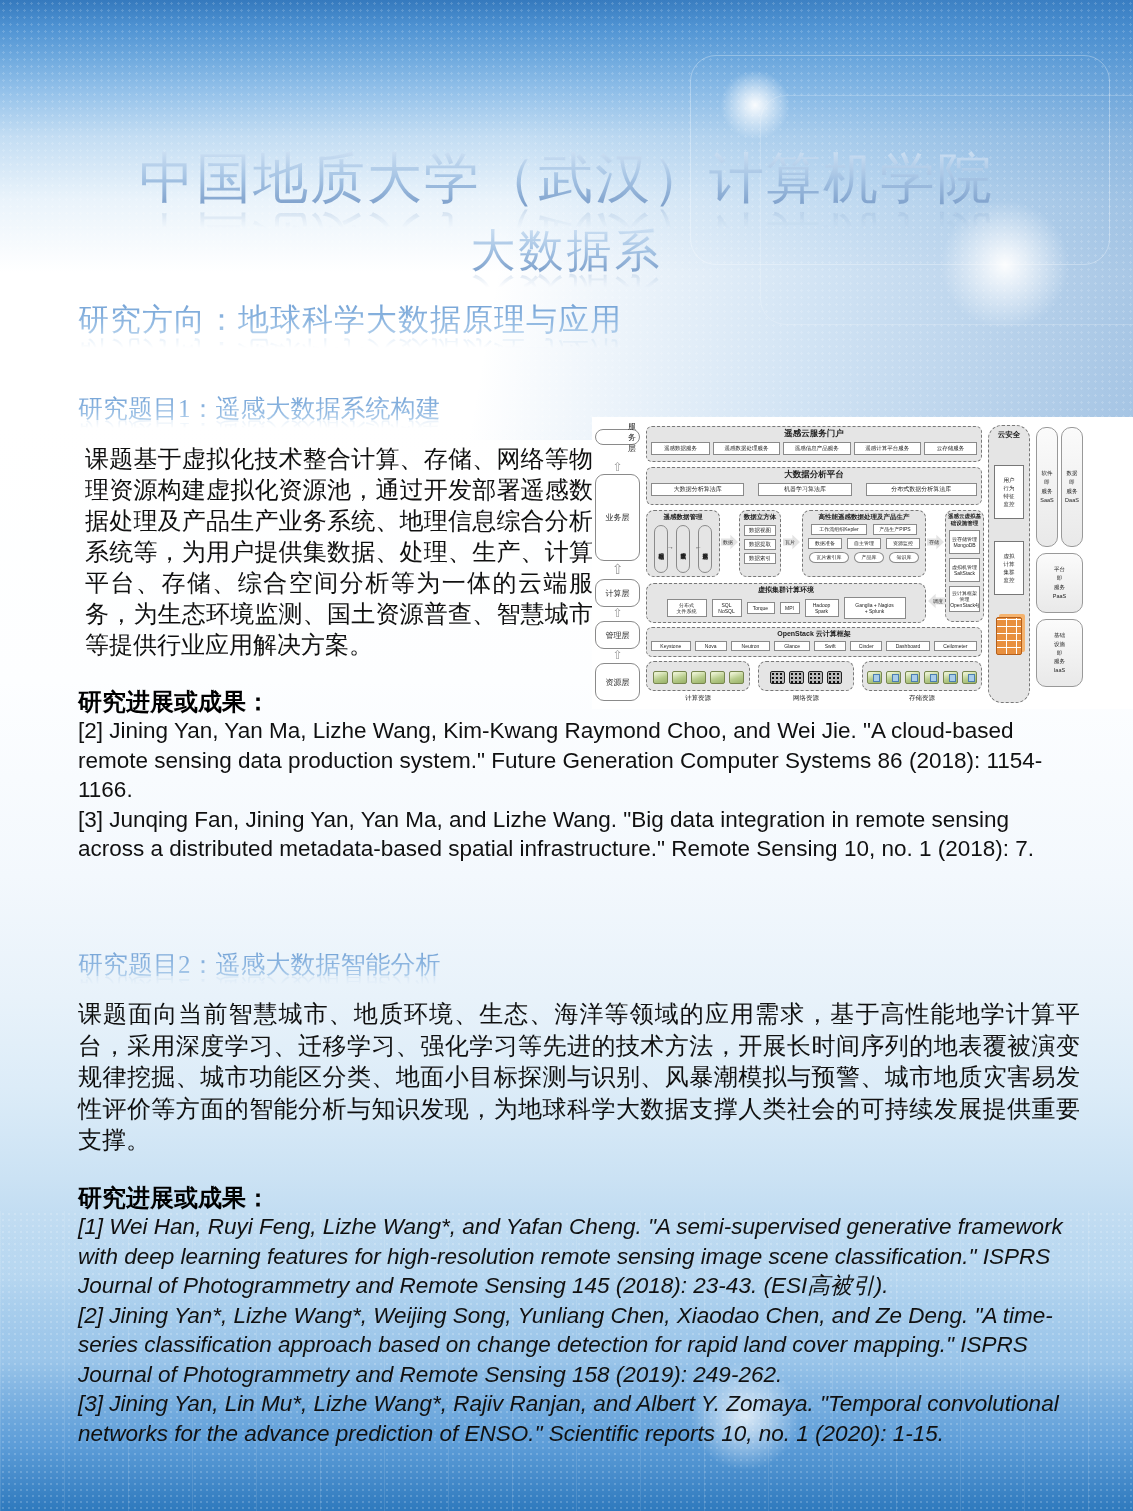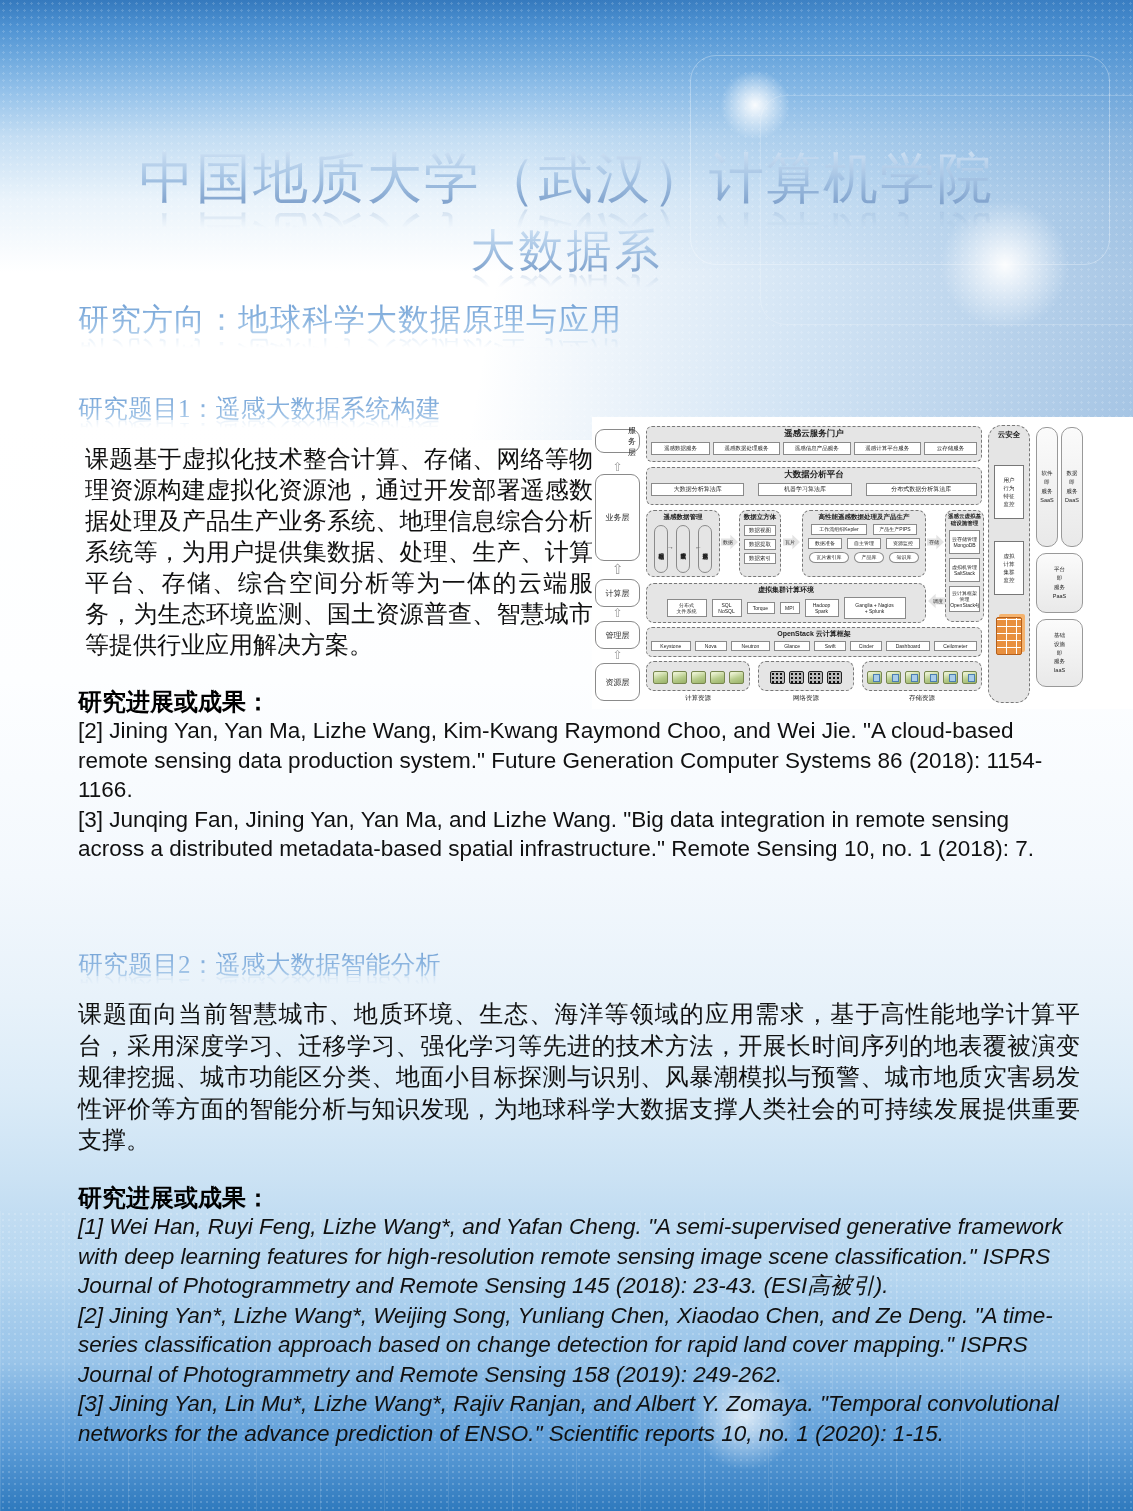--- a/index.html
+++ b/index.html
@@ -125,21 +125,21 @@
 
   <div class="main-title grad-text">中国地质大学（武汉）计算机学院</div>
   <div class="sub-title grad-text">大数据系</div>
   <div class="h-direction">研究方向：地球科学大数据原理与应用</div>
   <div class="h-topic h-topic1">研究题目1：遥感大数据系统构建</div>
 
   <div class="para para1">课题基于虚拟化技术整合计算、存储、网络等物理资源构建虚拟化资源池，通过开发部署遥感数据处理及产品生产业务系统、地理信息综合分析系统等，为用户提供集数据、处理、生产、计算平台、存储、综合空间分析等为一体的云端服务，为生态环境监测、国土资源普查、智慧城市等提供行业应用解决方案。</div>
 
   <div class="diagram">
 
-    <div class="lay" style="top:12px; height:24px;padding-left:32px;">服务层</div>
+    <div class="lay" style="top:12px; height:16px;padding-left:32px;">服务层</div>
     <div class="uparr" style="top:44px; font-size:12px;">⇧</div>
     <div class="lay" style="top:57px; height:87px;">业务层</div>
     <div class="uparr" style="top:145px; font-size:14px;">⇧</div>
     <div class="lay" style="top:162px; height:28px;">计算层</div>
     <div class="uparr" style="top:190px; font-size:12px;">⇧</div>
     <div class="lay" style="top:204px; height:28px;">管理层</div>
     <div class="uparr" style="top:232px; font-size:12px;">⇧</div>
     <div class="lay" style="top:246px; height:38px;">资源层</div>
 
     <div class="grp" style="left:54px; top:9px; width:336px; height:36px; border-radius:6px;">

